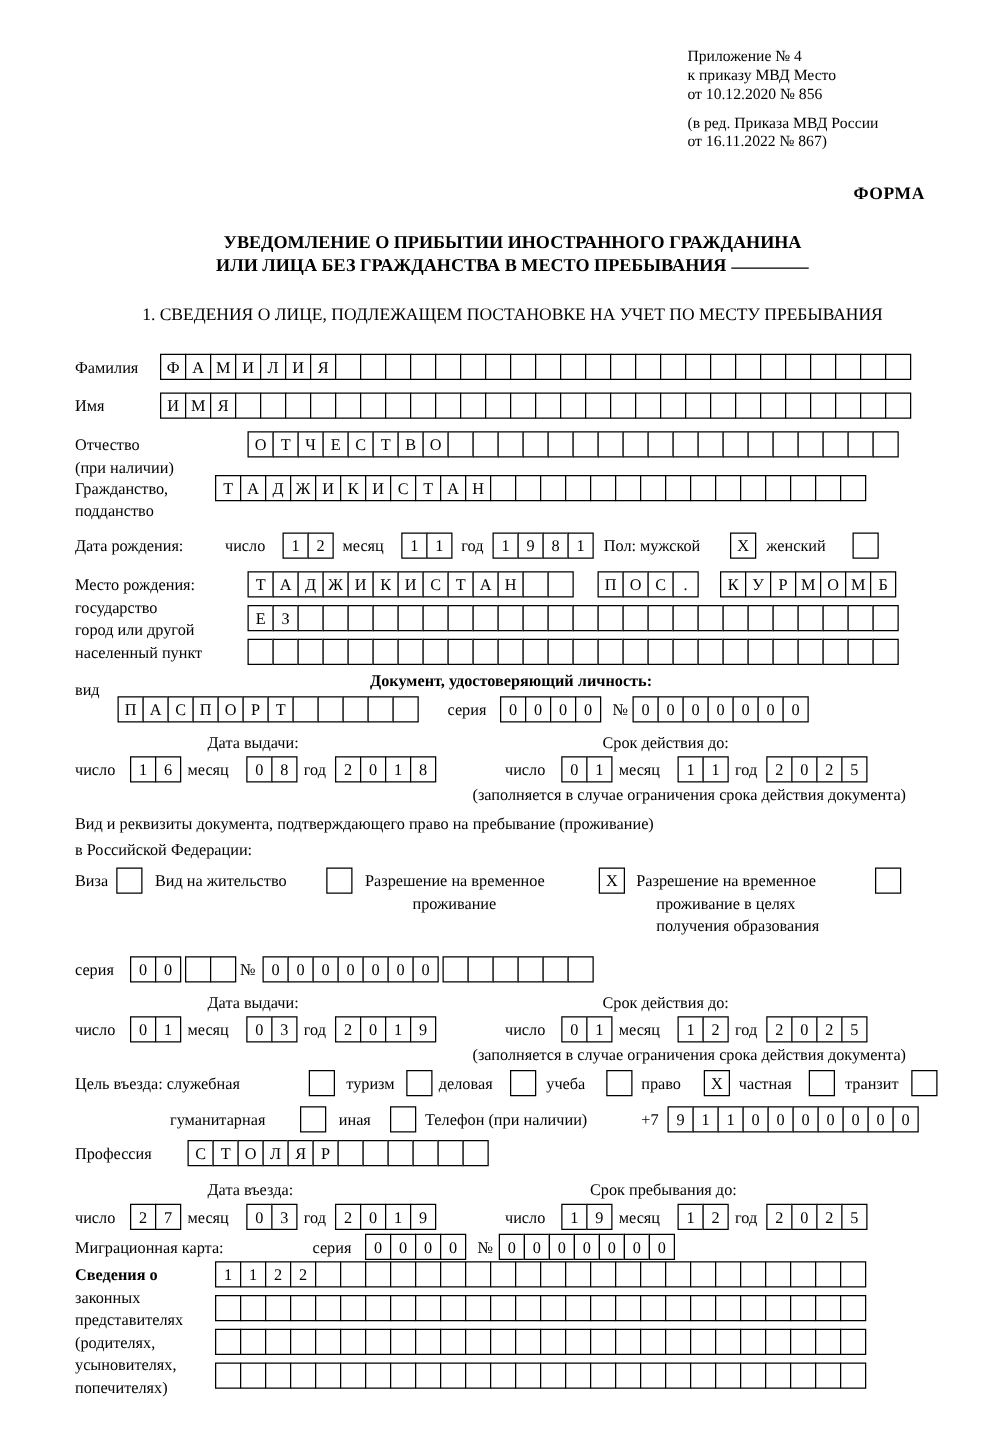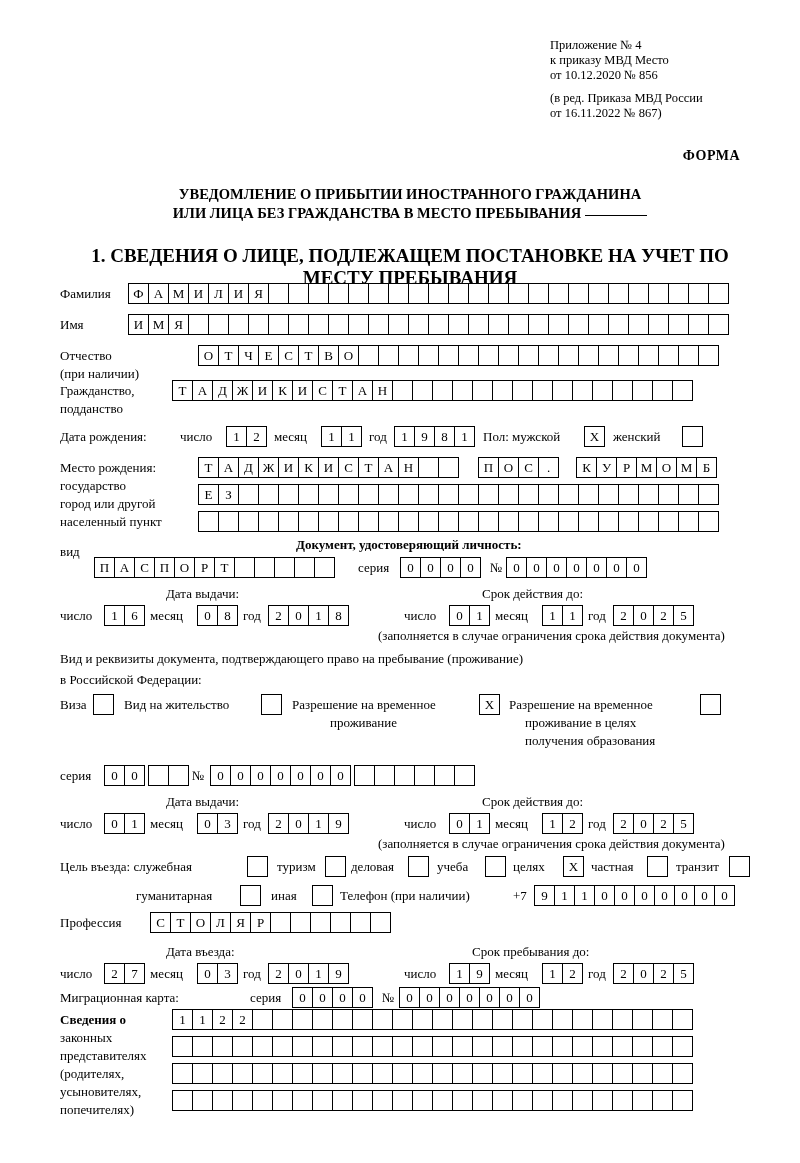--- a/index.html
+++ b/index.html
@@ -60,22 +60,22 @@
     vertical-align: 2px;
     margin-left: 4px;
   }
 
   .section-title {
     position: absolute;
     top: 245px;
     left: 60px;
     width: 700px;
     text-align: center;
-    font-size: 19px;
-    font-weight: bold;
+    font-size: 14px;
+    font-weight: normal;
   }
 
   
   .lbl {
     position: absolute;
     font-size: 13px;
     line-height: 16px;
     white-space: nowrap;
   }
   .lbl.small { font-size: 13px; }
@@ -552,21 +552,21 @@
       <div class="bx"></div>
     </div>
   <div class="lbl" style="top:859px;left:351px;">деловая</div>
   <div class="boxrow" id="row-purpose-business" style="top:856px;left:408px;">
       <div class="bx"></div>
     </div>
   <div class="lbl" style="top:859px;left:437px;">учеба</div>
   <div class="boxrow" id="row-purpose-study" style="top:856px;left:485px;">
       <div class="bx"></div>
     </div>
-  <div class="lbl" style="top:859px;left:513px;">целях</div>
+  <div class="lbl" style="top:859px;left:513px;">право</div>
   <div class="boxrow" id="row-purpose-work" style="top:856px;left:563px;">
       <div class="bx">X</div>
     </div>
   <div class="lbl" style="top:859px;left:591px;">частная</div>
   <div class="boxrow" id="row-purpose-private" style="top:856px;left:647px;">
       <div class="bx"></div>
     </div>
   <div class="lbl" style="top:859px;left:676px;">транзит</div>
   <div class="boxrow" id="row-purpose-transit" style="top:856px;left:729px;">
       <div class="bx"></div>

